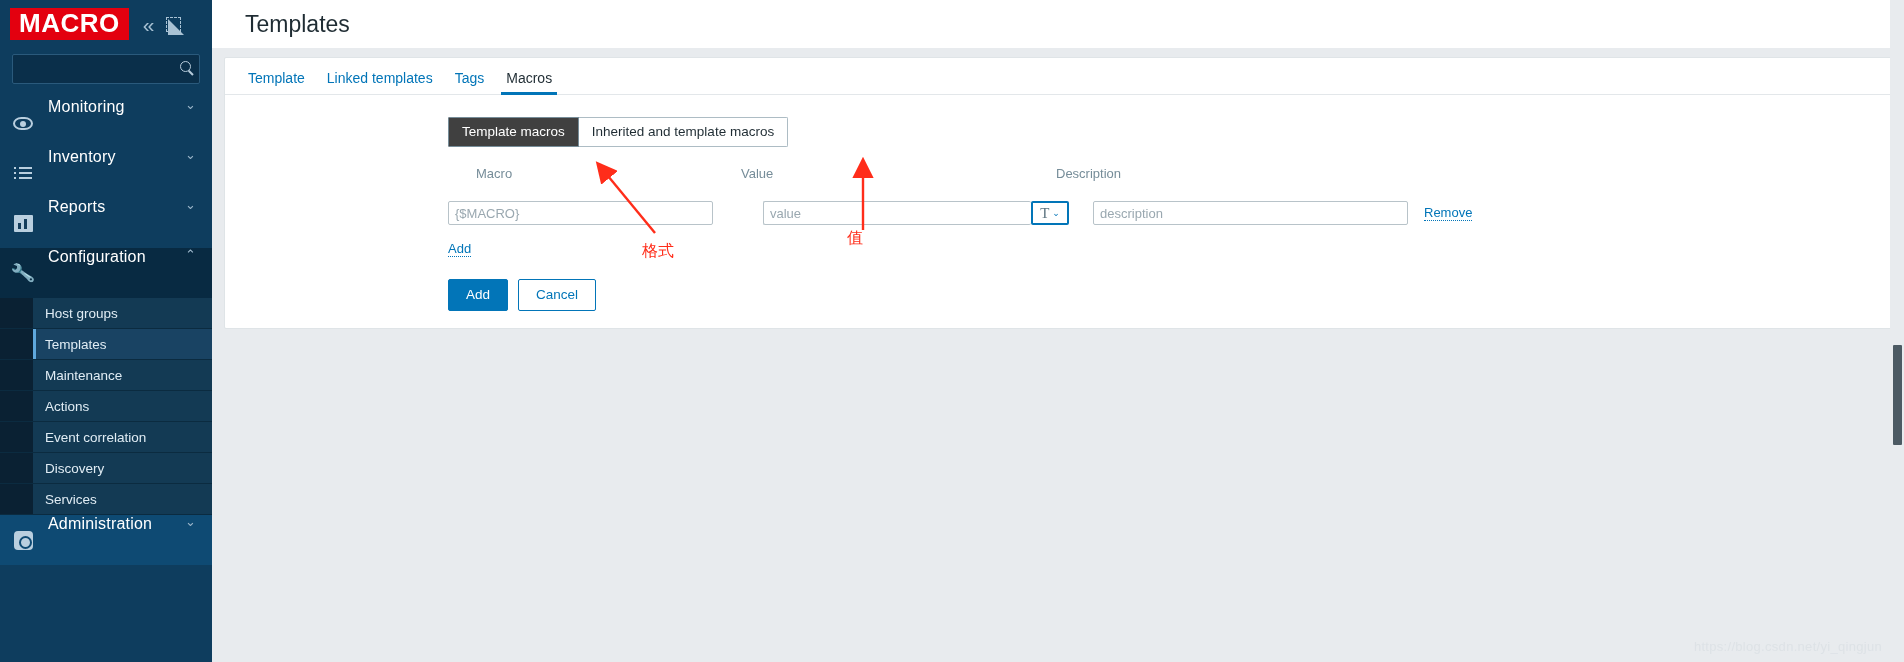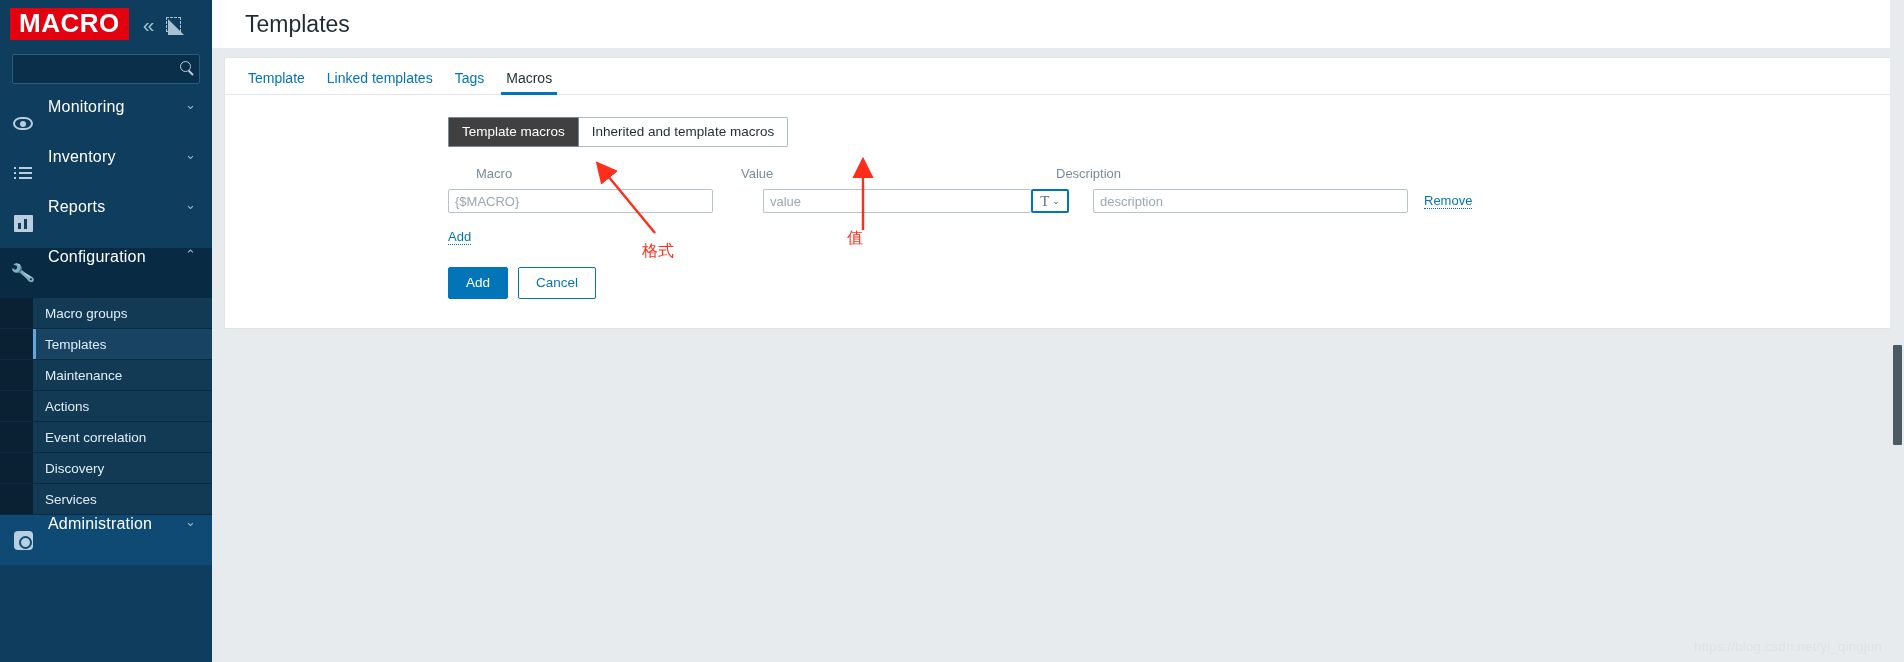--- a/index.html
+++ b/index.html
@@ -139,21 +139,21 @@
     background: #ffffff; color: #1f2c33;
   }
   .seg-btn.on { background: #404040; color: #ffffff; border-color: #768d99; text-align: right; }
   .seg-btn:not(:first-child) { border-left: 0; }
 
   .row-head { display: flex; margin-top: 19px; font-size: 13px; color: #768d99; margin-left: 28px; }
   .col-macro { width: 265px; }
   .col-value { width: 315px; }
   .col-desc { width: 315px; }
 
-  .row-inputs { display: flex; align-items: center; margin-top: 8px; }
+  .row-inputs { display: flex; align-items: center; margin-top: 20px; }
   .inp {
     height: 24px; border: 1px solid #b8c3c9; border-radius: 2px;
     font-size: 13px; color: #1f2c33; padding: 0 6px; outline: none;
     background: #ffffff; font-family: "Liberation Sans", sans-serif;
   }
   .inp::placeholder { color: #9aa8b0; }
   .inp-macro { width: 265px; }
   .inp-value { width: 268px; border-right: 0; }
   .inp-desc { width: 315px; }
   .type-btn {
@@ -248,21 +248,21 @@
       <div class="nav-item active">
         <span class="nav-ico">
             <span class="ic-wrench">🔧</span>
           </span>
         <span class="nav-label">Configuration</span>
         <span class="chev">⌃</span>
       </div>
 
       <div class="submenu">
         <div class="sub-item">
-          <span>Macro groups</span>
+          <span>Host groups</span>
         </div>
         <div class="sub-item sel">
           <span>Templates</span>
         </div>
         <div class="sub-item">
           <span>Maintenance</span>
         </div>
         <div class="sub-item">
           <span>Actions</span>
         </div>

